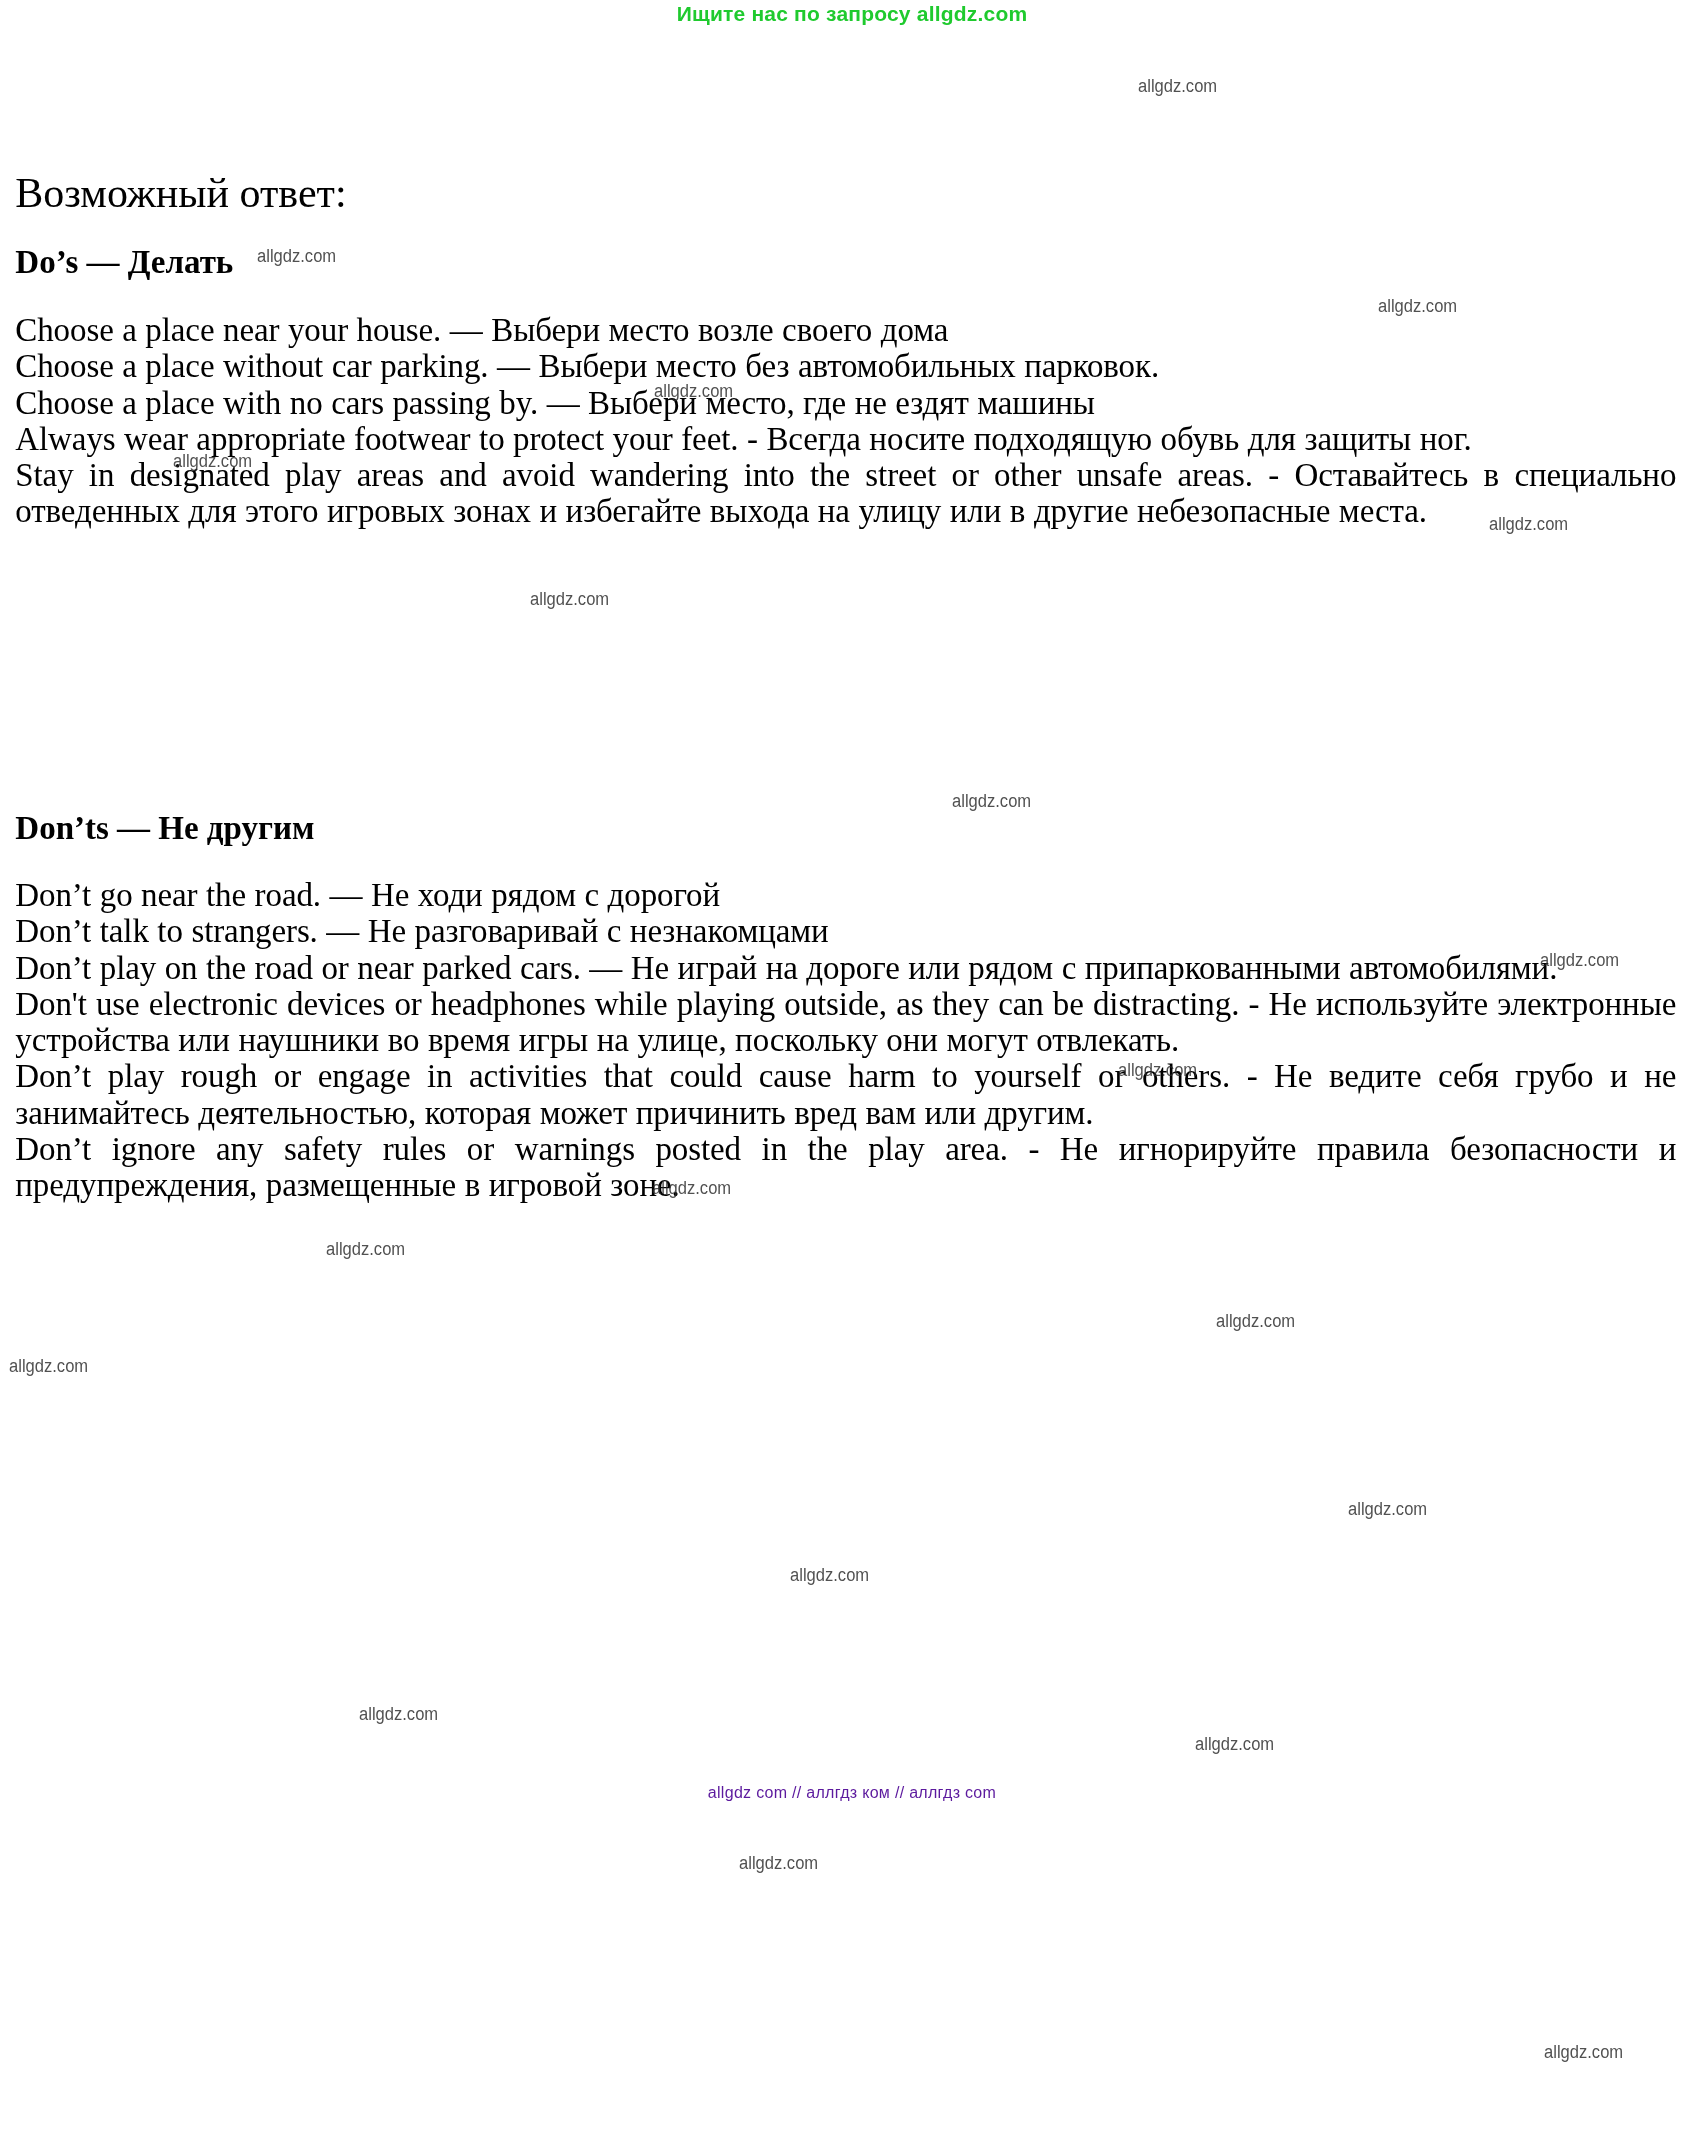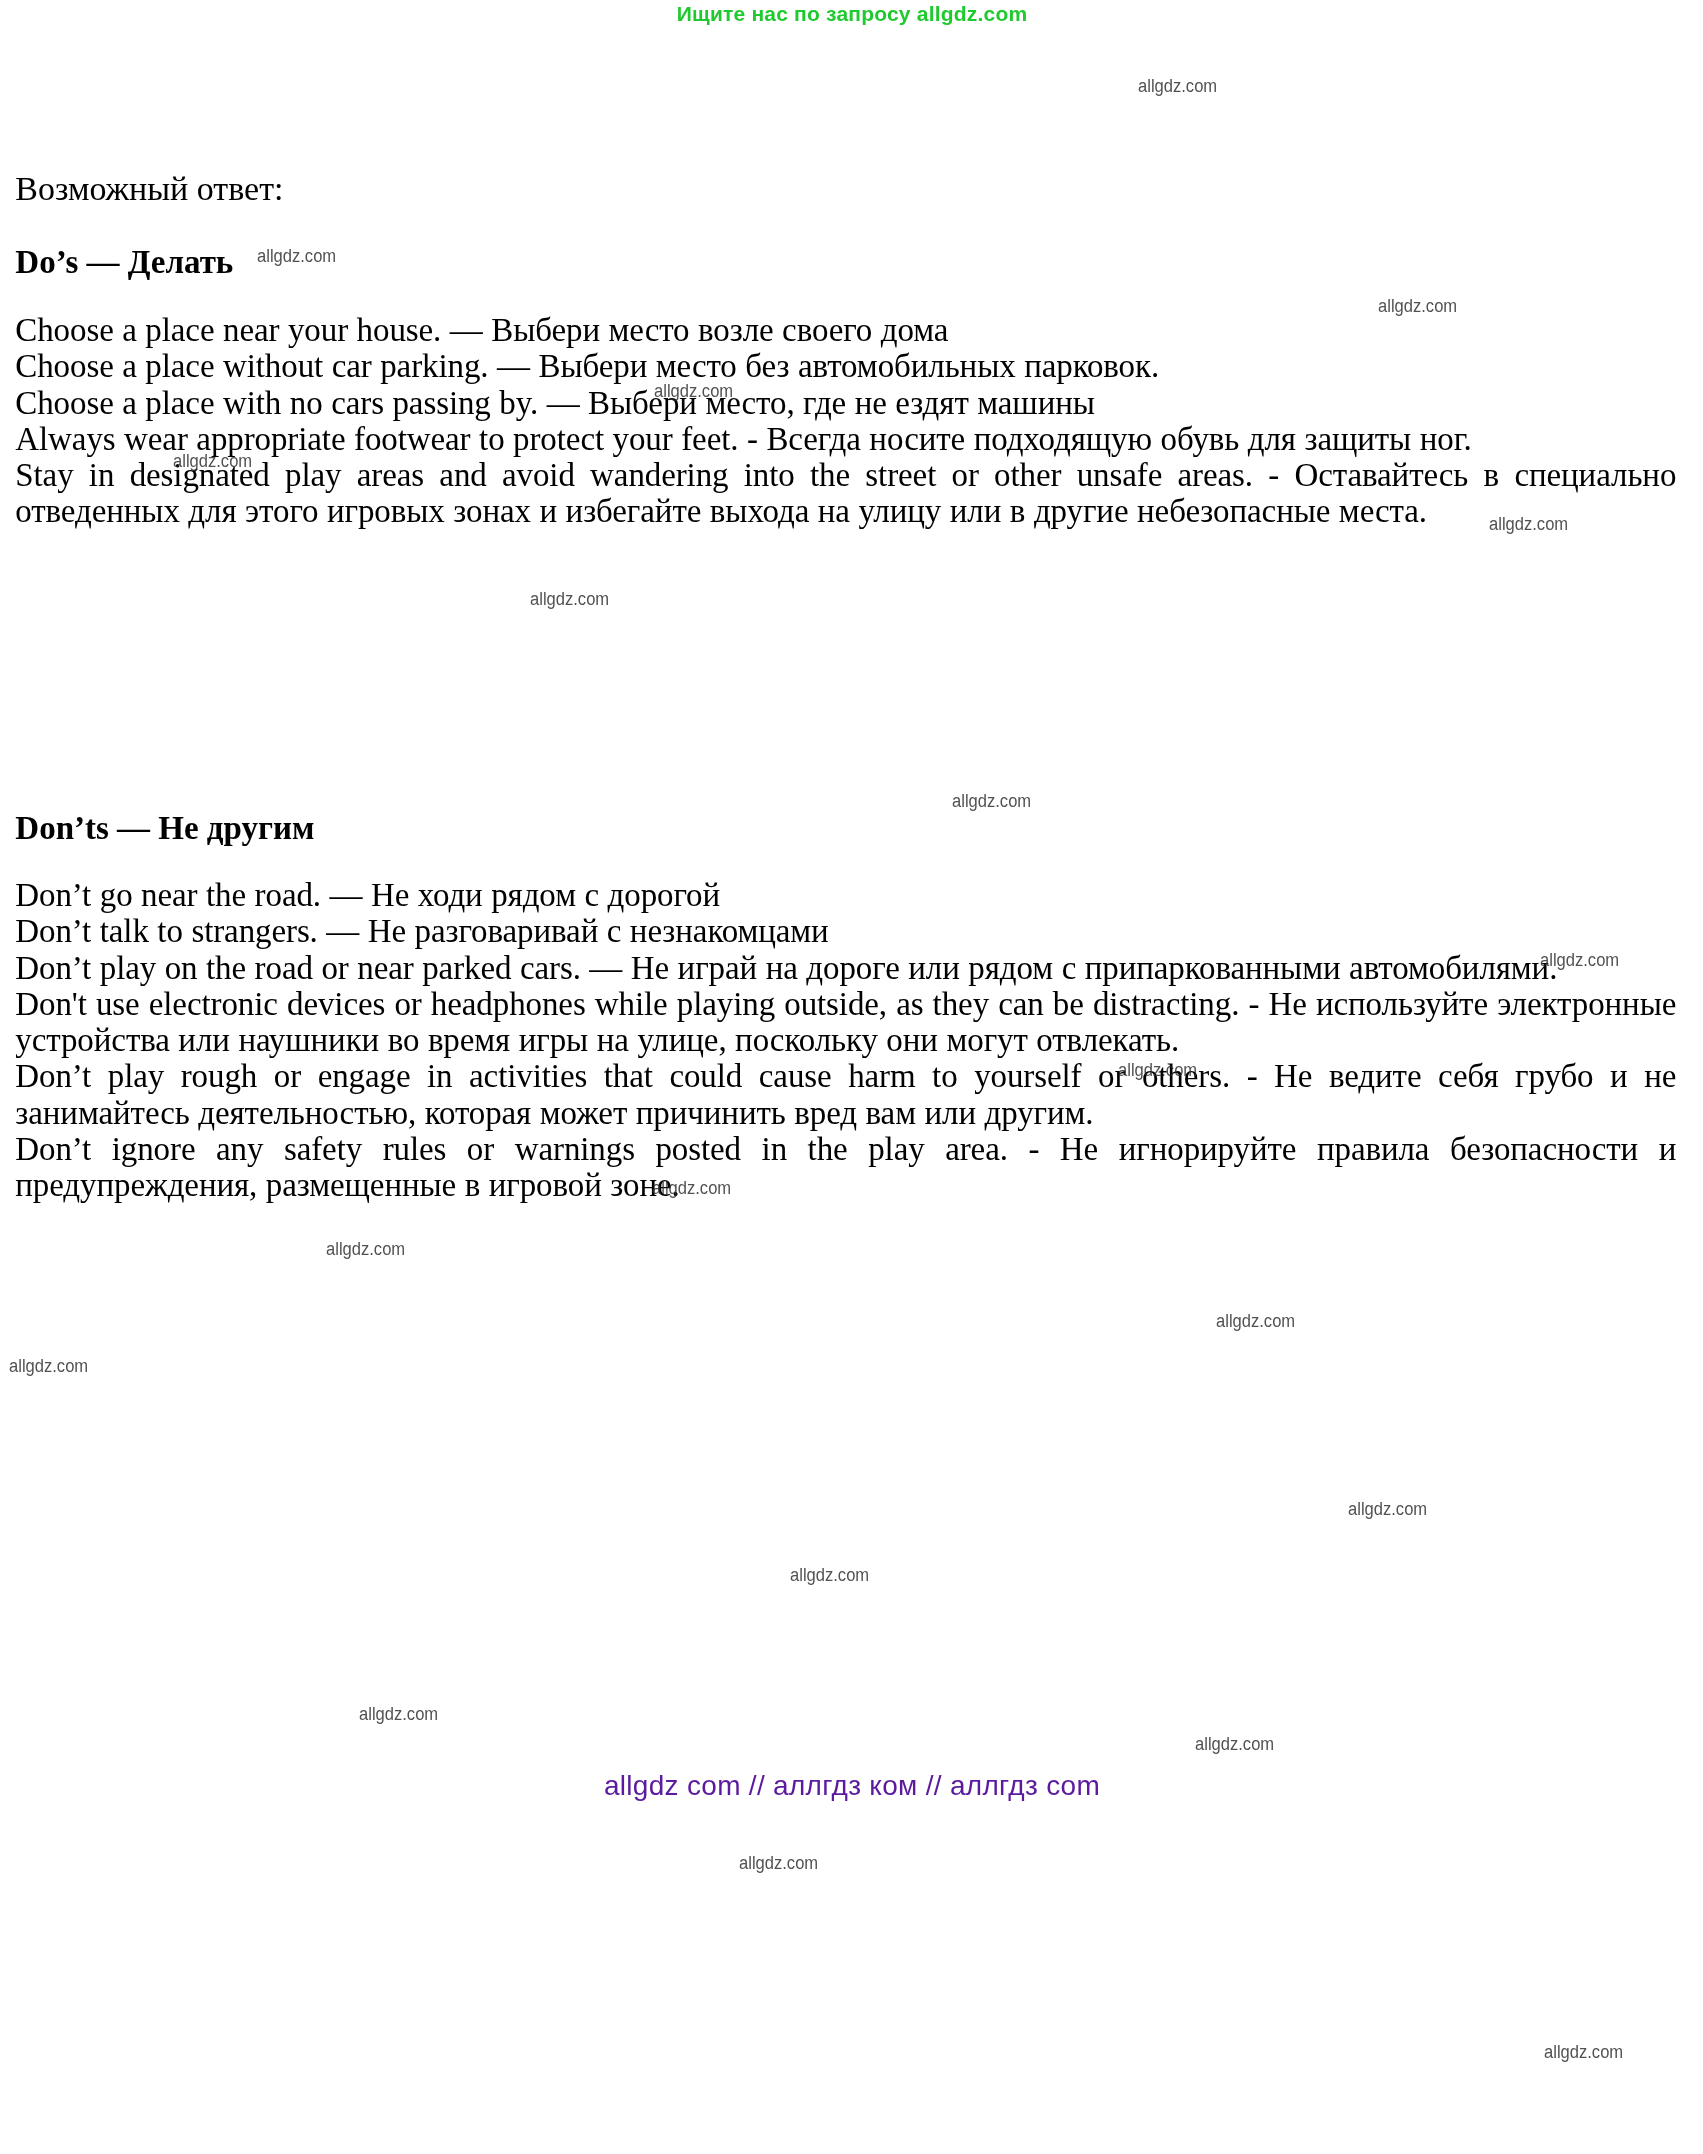--- a/index.html
+++ b/index.html
@@ -59,21 +59,21 @@
   .task-text {
     font-size: 33px;
     line-height: 1.17;
     margin: 0;
     text-align: justify;
     text-align-last: left;
     letter-spacing: -0.1px;
   }
 
   .answer-label {
-    font-size: 34px;
+    font-size: 42px;
     line-height: 1.17;
     margin: 0;
     position: absolute;
     left: 15.3px;
     top: 169px;
   }
 
   .section-heading {
     font-size: 33px;
     line-height: 1.17;
@@ -117,21 +117,21 @@
   }
 
   
   .site-footer {
     position: absolute;
     left: 0;
     bottom: 12px;
     width: 1704px;
     text-align: center;
     font-family: "Liberation Sans", "DejaVu Sans", sans-serif;
-    font-size: 28px;
+    font-size: 16px;
     color: #5c1a9e;
     white-space: nowrap;
     letter-spacing: 0.3px;
   }
 </style>
 </head>
 <body>
 
 <div class="page">
 

